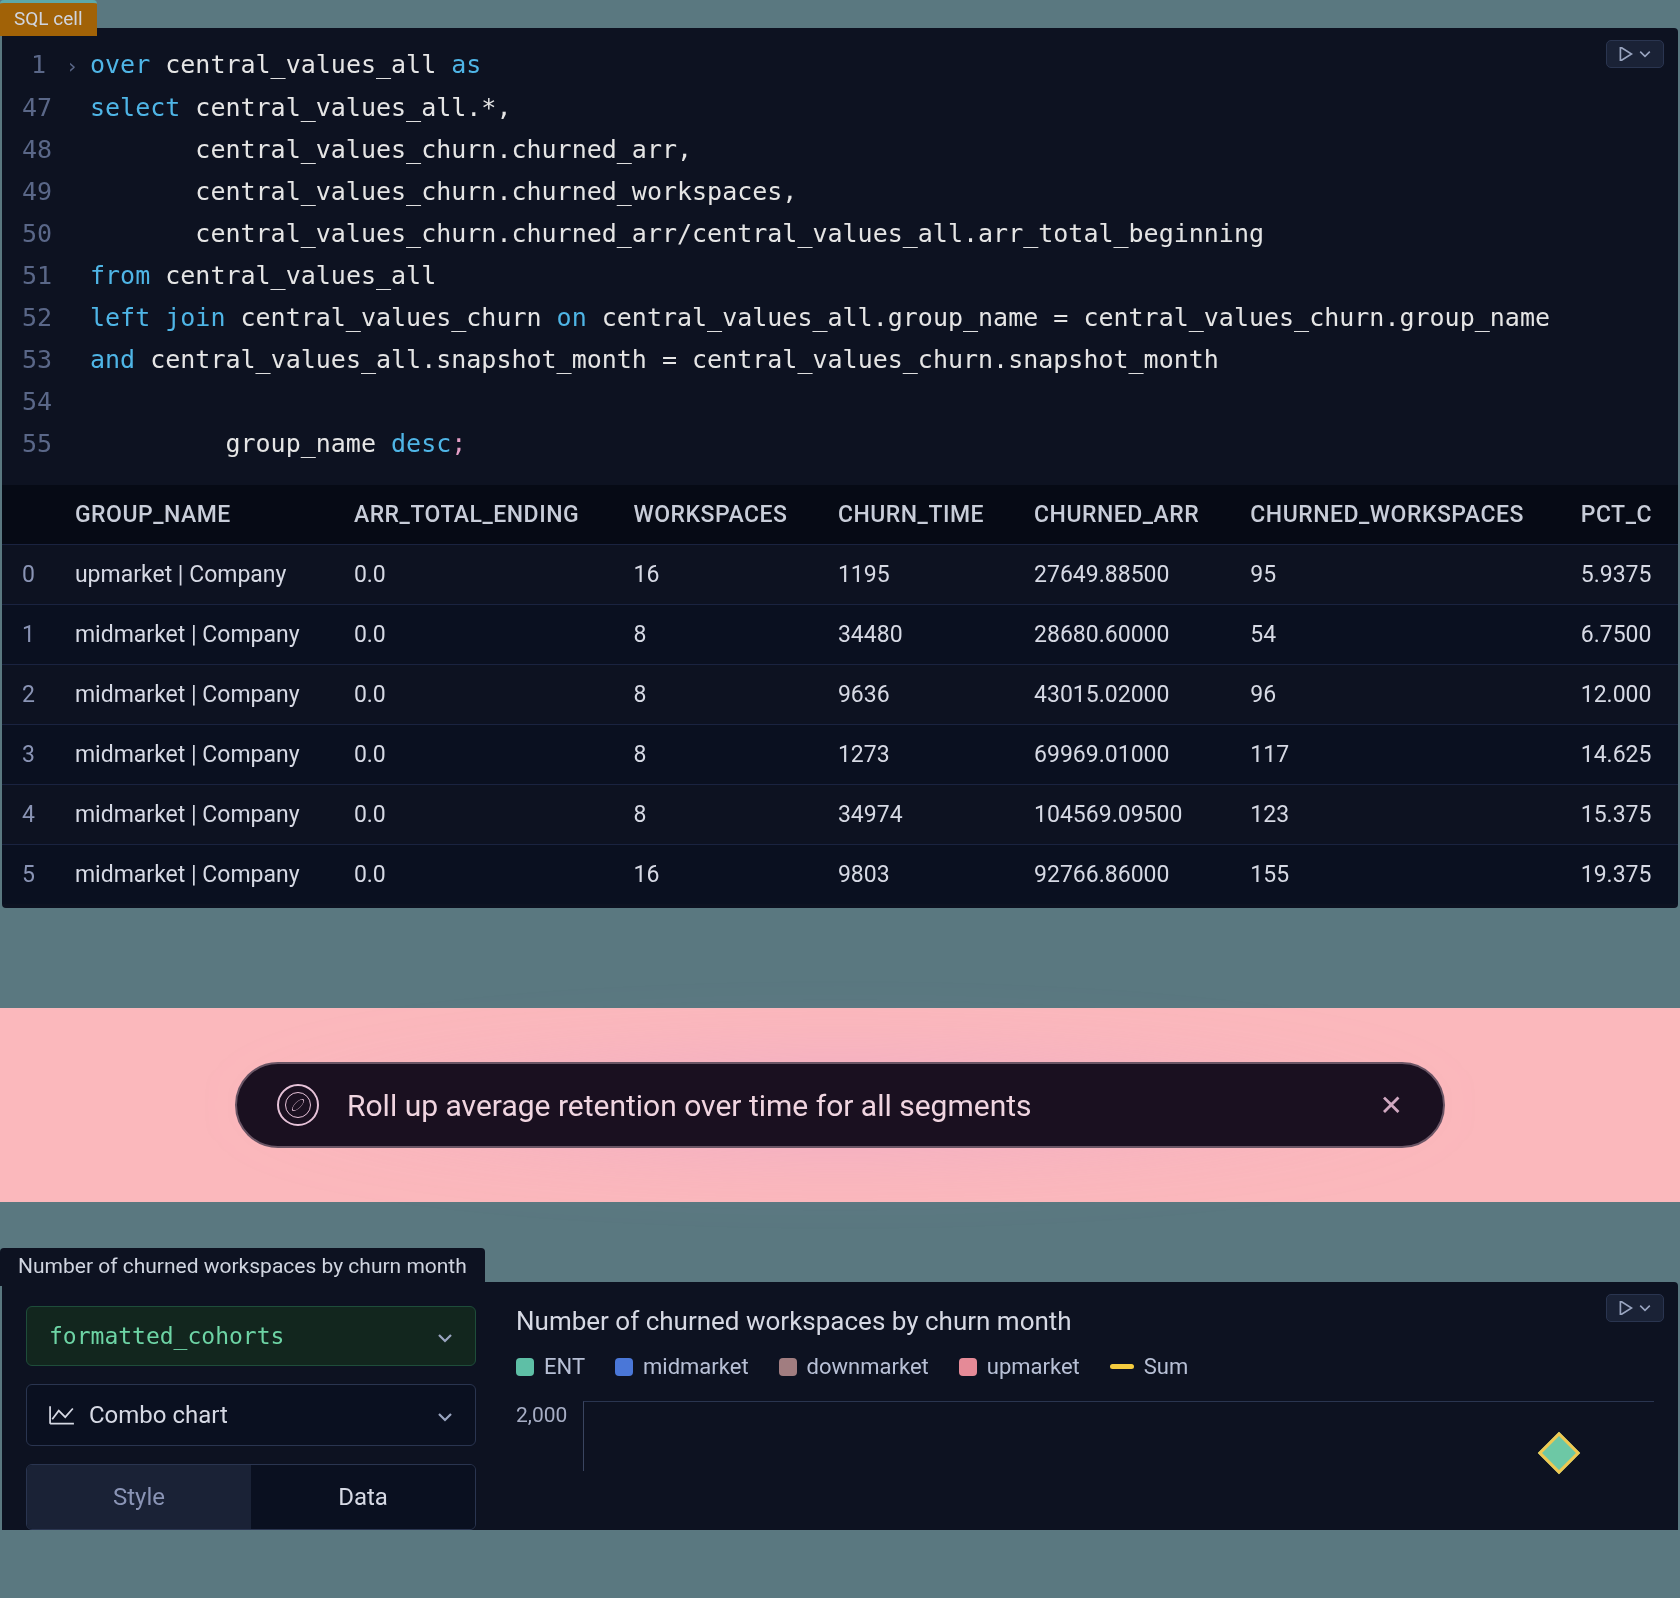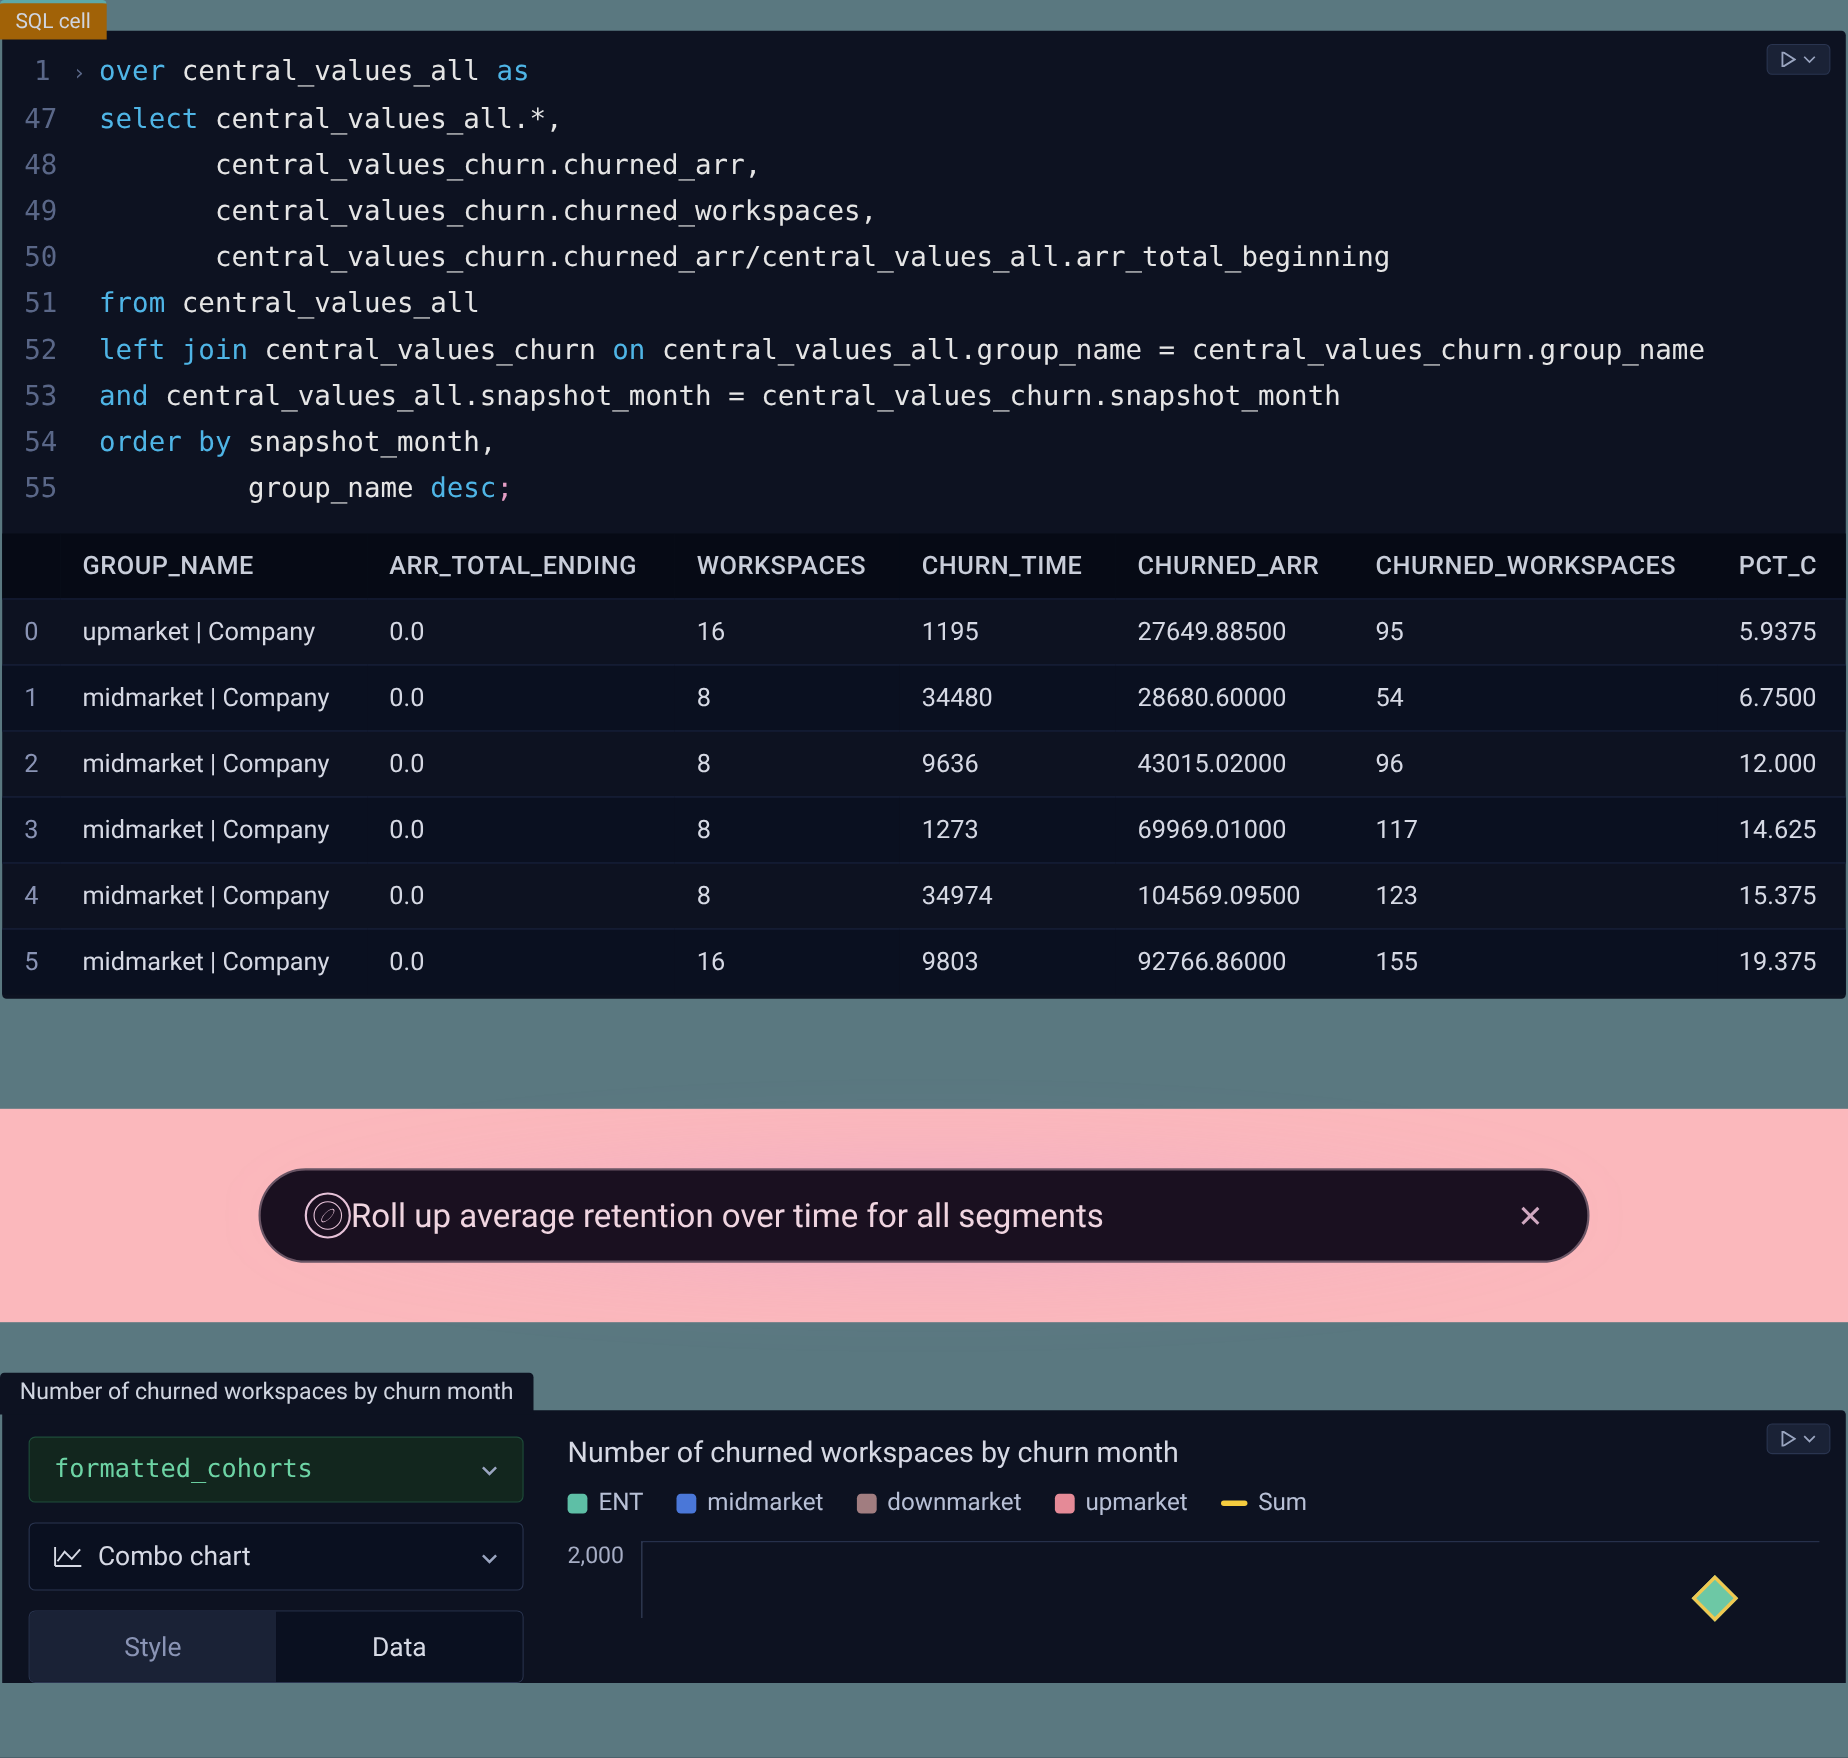--- a/index.html
+++ b/index.html
@@ -24,21 +24,21 @@
 .result-table thead th { background: #060a15; font-weight: 500; text-align: left; padding: 16px 20px; color: #c8cdd9; letter-spacing: 0.5px; }
 .result-table thead th:first-child { width: 50px; }
 .result-table tbody tr { border-top: 1px solid #1a2340; }
 .result-table tbody tr:nth-child(even) { background: #0a1020; }
 .result-table tbody td { padding: 16px 20px; }
 .idx-cell { color: #8a94b5; text-align: center; }
 
 
 .command-section { background: #fbb8bc; margin: 100px 0 80px 0; padding: 54px 235px; position: relative; }
 .command-glow { position: absolute; inset: 20px 200px; background: radial-gradient(ellipse at center, rgba(220,150,220,0.35), transparent 70%); filter: blur(30px); pointer-events: none; }
-.command-bar { background: #1a1020; border: 2px solid #6a5565; border-radius: 60px; padding: 20px 40px; display: flex; align-items: center; position: relative; }
+.command-bar { background: #1a1020; border: 2px solid #6a5565; border-radius: 60px; padding: 20px 40px; display: flex; align-items: center; gap: 28px; position: relative; }
 .command-icon { width: 42px; height: 42px; border: 2px solid #e6c2d8; border-radius: 50%; display: flex; align-items: center; justify-content: center; flex-shrink: 0; }
 .command-icon-inner { width: 26px; height: 26px; border: 1.5px solid #e6c2d8; border-radius: 50%; position: relative; }
 .command-icon-inner::before { content: ''; position: absolute; inset: 4px; border: 1px solid #e6c2d8; border-radius: 50%; transform: rotate(45deg) scaleX(0.4); }
 .command-text { color: #f0d5e0; font-size: 30px; flex: 1; }
 .command-close { color: #d0a8c0; font-size: 28px; font-weight: 300; cursor: pointer; }
 
 
 .chart-cell { background: #0d1221; margin: 0 2px; position: relative; border-radius: 0 4px 0 0; padding: 24px 24px 0 24px; }
 .chart-tab { position: absolute; top: -34px; left: -2px; background: #0d1221; color: #d0d5e0; font-size: 21px; padding: 6px 18px 8px 18px; border-radius: 4px 4px 0 0; }
 .chart-run { position: absolute; top: 12px; right: 14px; background: #1a2236; border: 1px solid #2a3550; border-radius: 5px; padding: 6px 12px; display: flex; align-items: center; gap: 6px; cursor: pointer; }
@@ -117,21 +117,20 @@
         <span class="code-content"><span class="kw">left join </span><span class="id">central_values_churn </span><span class="kw">on </span><span class="id">central_values_all.group_name = central_values_churn.group_name</span></span>
       </div>
       <div class="code-line">
         <span class="line-num">53</span>
         <span class="fold"></span>
         <span class="code-content"><span class="kw">and </span><span class="id">central_values_all.snapshot_month = central_values_churn.snapshot_month</span></span>
       </div>
       <div class="code-line">
         <span class="line-num">54</span>
         <span class="fold"></span>
-        <span class="code-content"><span class="kw">order by </span><span class="id">snapshot_month,</span></span>
       </div>
       <div class="code-line">
         <span class="line-num">55</span>
         <span class="fold"></span>
         <span class="code-content"><span class="id">         group_name </span><span class="kw">desc</span><span class="punct">;</span></span>
       </div>
     </div>
   <table class="result-table">
     <thead id="thead">
         <tr>

